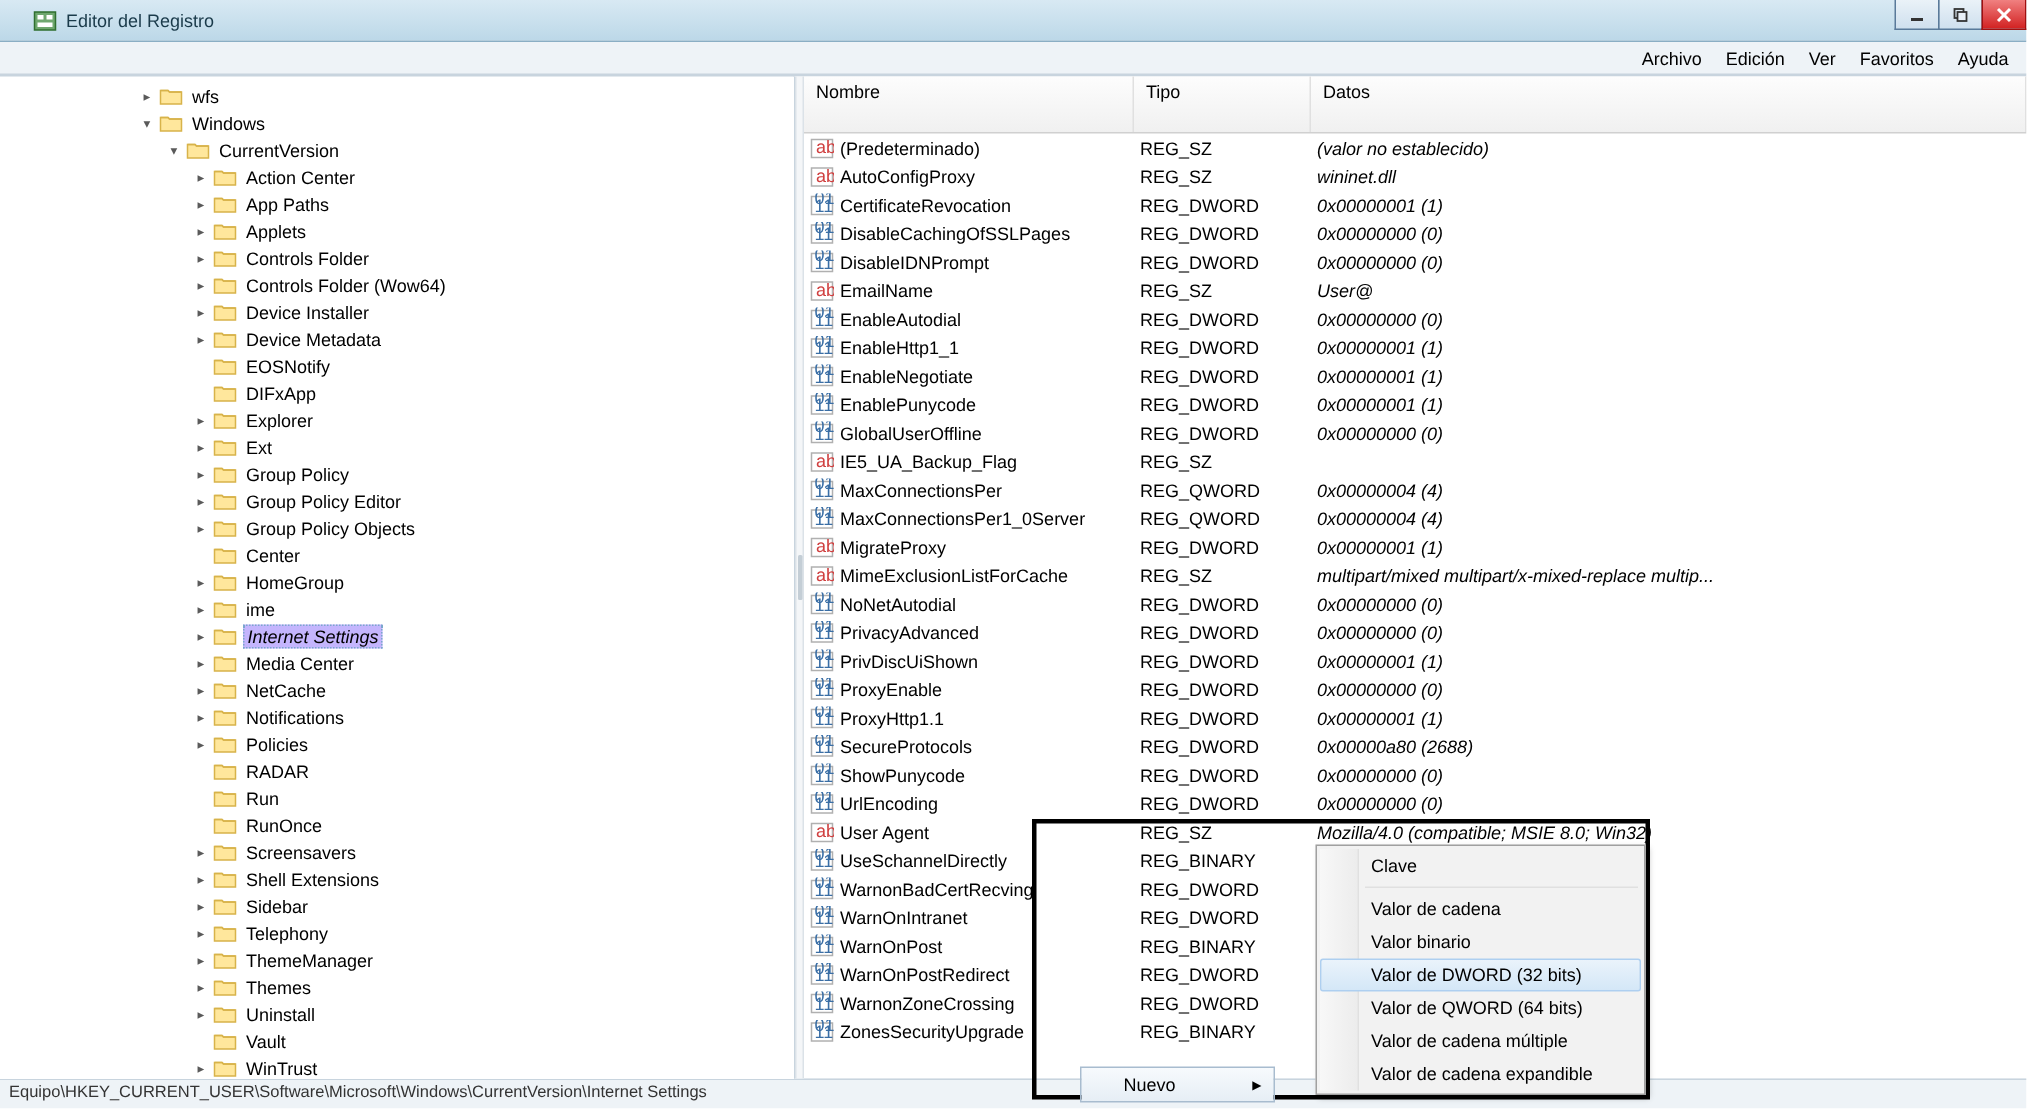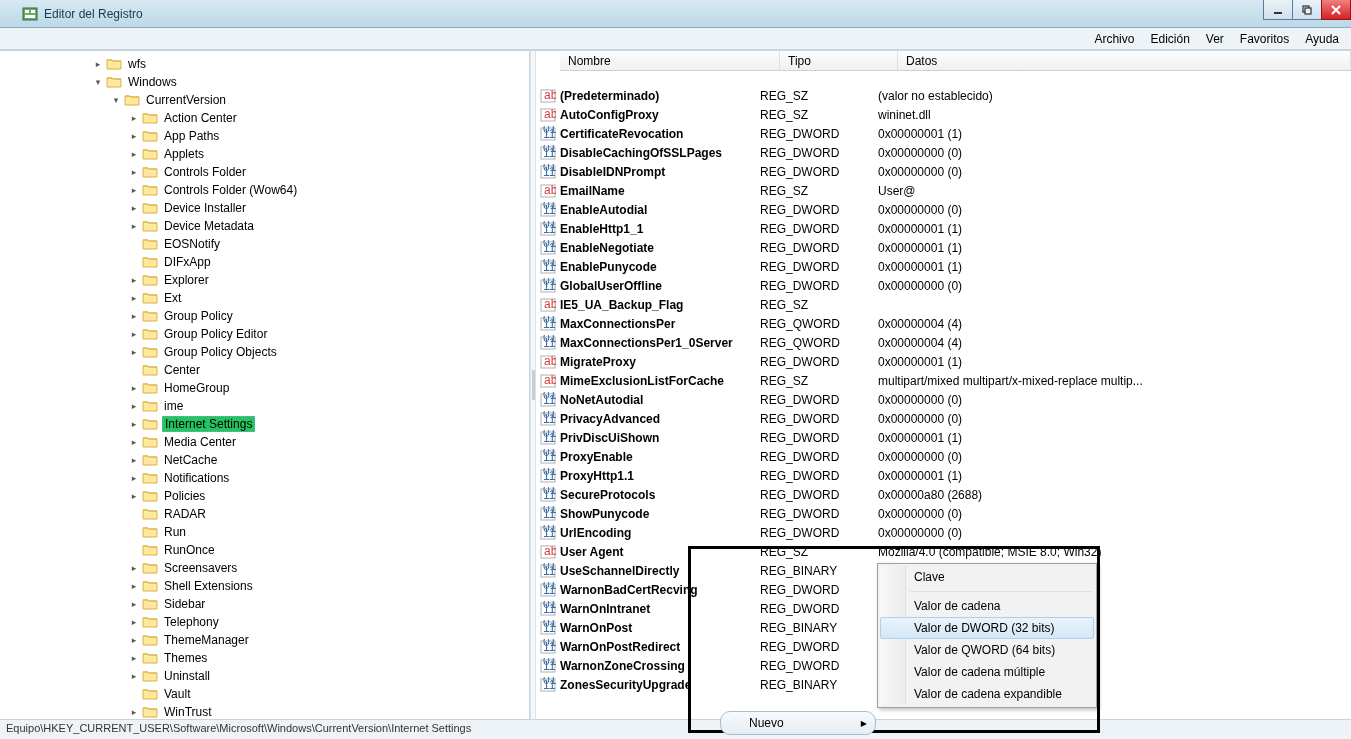--- a/index.html
+++ b/index.html
@@ -22,37 +22,37 @@
 
 .main { flex: 1; display: flex; min-height: 0; border-top: 1px solid #c8d4de; position: relative; }
 
 
 .tree-panel { width: 530px; border-right: 1px solid #c8d4de; overflow-y: auto; overflow-x: hidden; background: #fff; padding-top: 4px; }
 .tree-node { display: flex; align-items: center; height: 18px; white-space: nowrap; cursor: pointer; }
 .expander { width: 16px; height: 16px; display: flex; align-items: center; justify-content: center; color: #5a5a5a; font-size: 9px; cursor: pointer; }
 .expander.blank { visibility: hidden; }
 .folder-icon { width: 16px; height: 14px; margin-right: 4px; }
 .label-text { padding: 0 2px; }
-.label-text.selected { background: #22c55e; border: 1px dotted #7aa7cc; }
+.label-text.selected { background: #c4b5fd; border: 1px dotted #7aa7cc; font-style: italic; }
 .indent { display: inline-block; }
 
 
 .list-panel { flex: 1; display: flex; flex-direction: column; min-width: 0; }
-.list-header { display: flex; background: linear-gradient(#fdfdfd,#f0f0f0); border-bottom: 1px solid #d0d0d0; height: 20px; margin-left: 24px; }
+.list-header { display: flex; background: linear-gradient(#fdfdfd,#f0f0f0); border-bottom: 1px solid #d0d0d0; height: 38px; }
 .list-header .col { padding: 3px 8px; border-right: 1px solid #e0e0e0; cursor: pointer; }
 .col-name { width: 220px; }
 .col-type { width: 118px; }
 .col-data { flex: 1; }
 
-.list-body { flex: 1; overflow-y: auto; overflow-x: hidden; position: relative; margin-top: 15px; }
+.list-body { flex: 1; overflow-y: auto; overflow-x: hidden; position: relative; }
 .list-row { display: flex; align-items: center; height: 19px; padding-left: 4px; white-space: nowrap; cursor: pointer; }
 .val-icon { width: 16px; height: 16px; margin-right: 4px; flex-shrink: 0; }
-.list-row .c-name { width: 200px; overflow: hidden; text-overflow: ellipsis; font-weight: bold; }
+.list-row .c-name { width: 200px; overflow: hidden; text-overflow: ellipsis; }
 .list-row .c-type { width: 118px; }
-.list-row .c-data { flex: 1; overflow: hidden; text-overflow: ellipsis; }
+.list-row .c-data { flex: 1; overflow: hidden; text-overflow: ellipsis; font-style: italic; }
 
 
 .statusbar { height: 20px; background: #eef3f7; border-top: 1px solid #c8d4de; padding: 2px 6px; font-size: 11px; color: #333; }
 
 
 .context-overlay { position: absolute; border: 3px solid #000; }
 .submenu-trigger { position: absolute; background: linear-gradient(#f7fafd,#e6eef5); border: 1px solid #a8bccf; height: 24px; display: flex; align-items: center; padding: 0 22px 0 28px; cursor: pointer; }
 .submenu-trigger .arrow { position: absolute; right: 8px; font-size: 8px; }
 .context-menu { position: absolute; background: #f2f2f2; border: 1px solid #a0a0a0; box-shadow: 2px 2px 4px rgba(0,0,0,.25); padding: 2px; }
 .context-menu .gutter { position: absolute; left: 2px; top: 2px; bottom: 2px; width: 26px; background: linear-gradient(to right,#f8f8f8,#ececec); border-right: 1px solid #e0e0e0; }
@@ -768,30 +768,31 @@
           </svg>
           <span class="c-name">ZonesSecurityUpgrade</span>
           <span class="c-type">REG_BINARY</span>
           <span class="c-data"></span>
         </div>
       </div>
   </div>
 
   <div class="context-overlay" style="left:688px; top:495px; width:412px; height:187px;"></div>
 
-  <div class="submenu-trigger" style="left:720px; top:660px; width:156px;border-radius:10px;">
+  <div class="submenu-trigger" style="left:720px; top:660px; width:130px;">
     <span>Nuevo</span>
     <span class="arrow">▶</span>
   </div>
 
   <div class="context-menu" id="ctxmenu" style="left:877px; top:512px; width:220px;">
     <div class="gutter"></div>
   <div class="cm-item">Clave</div>
       <div class="cm-sep"></div>
       <div class="cm-item">Valor de cadena</div>
+      <div class="cm-item">Valor binario</div>
       <div class="cm-item hover">Valor de DWORD (32 bits)</div>
       <div class="cm-item">Valor de QWORD (64 bits)</div>
       <div class="cm-item">Valor de cadena múltiple</div>
       <div class="cm-item">Valor de cadena expandible</div>
     </div>
 
 </div>
 
 <div class="statusbar">Equipo\HKEY_CURRENT_USER\Software\Microsoft\Windows\CurrentVersion\Internet Settings</div>
 

